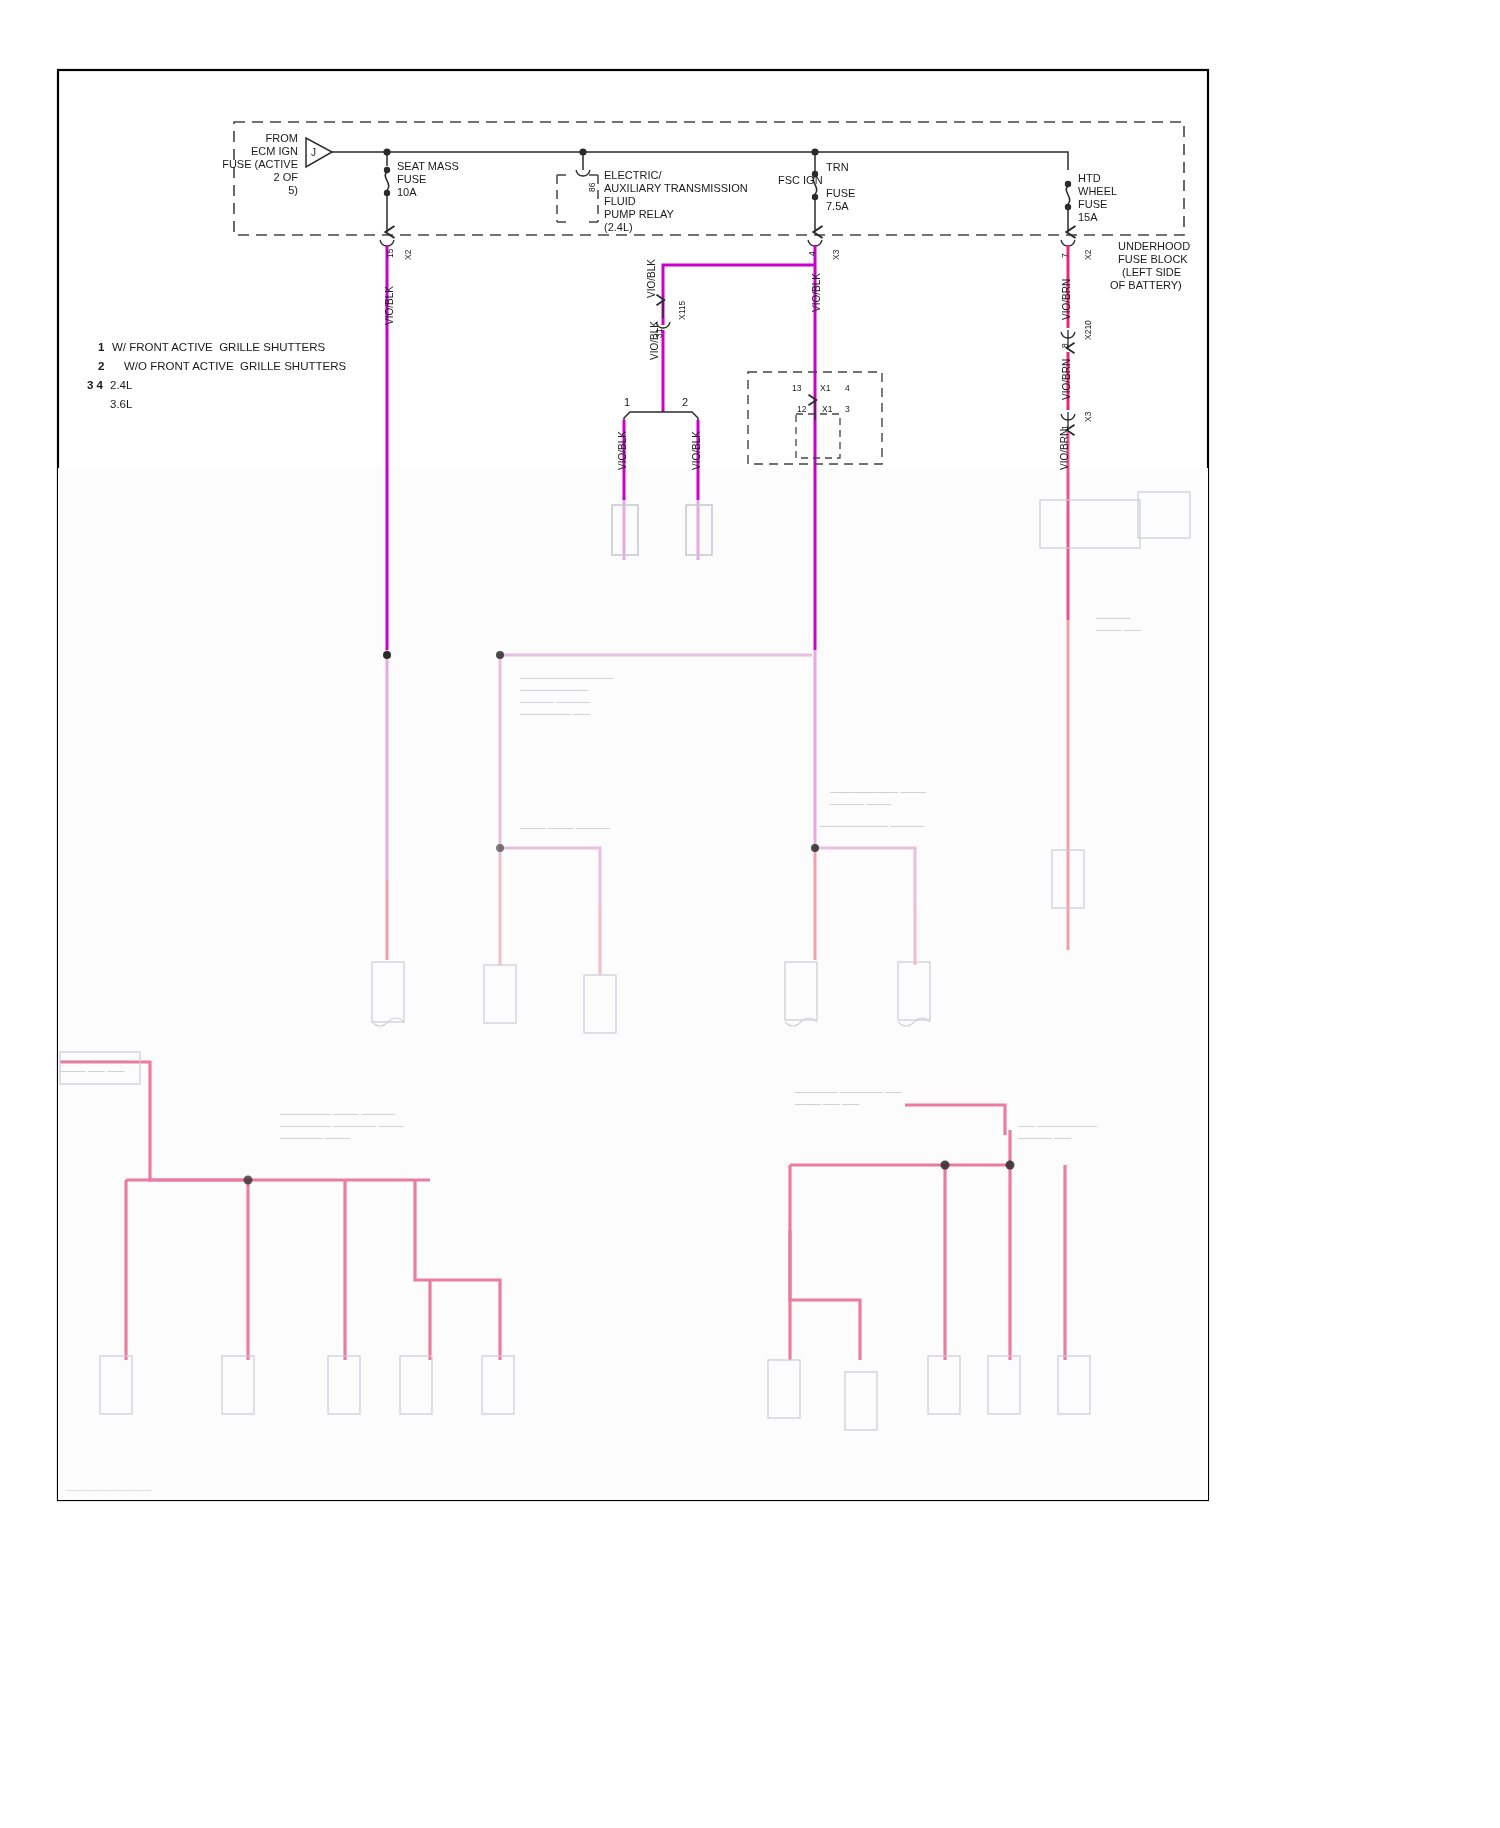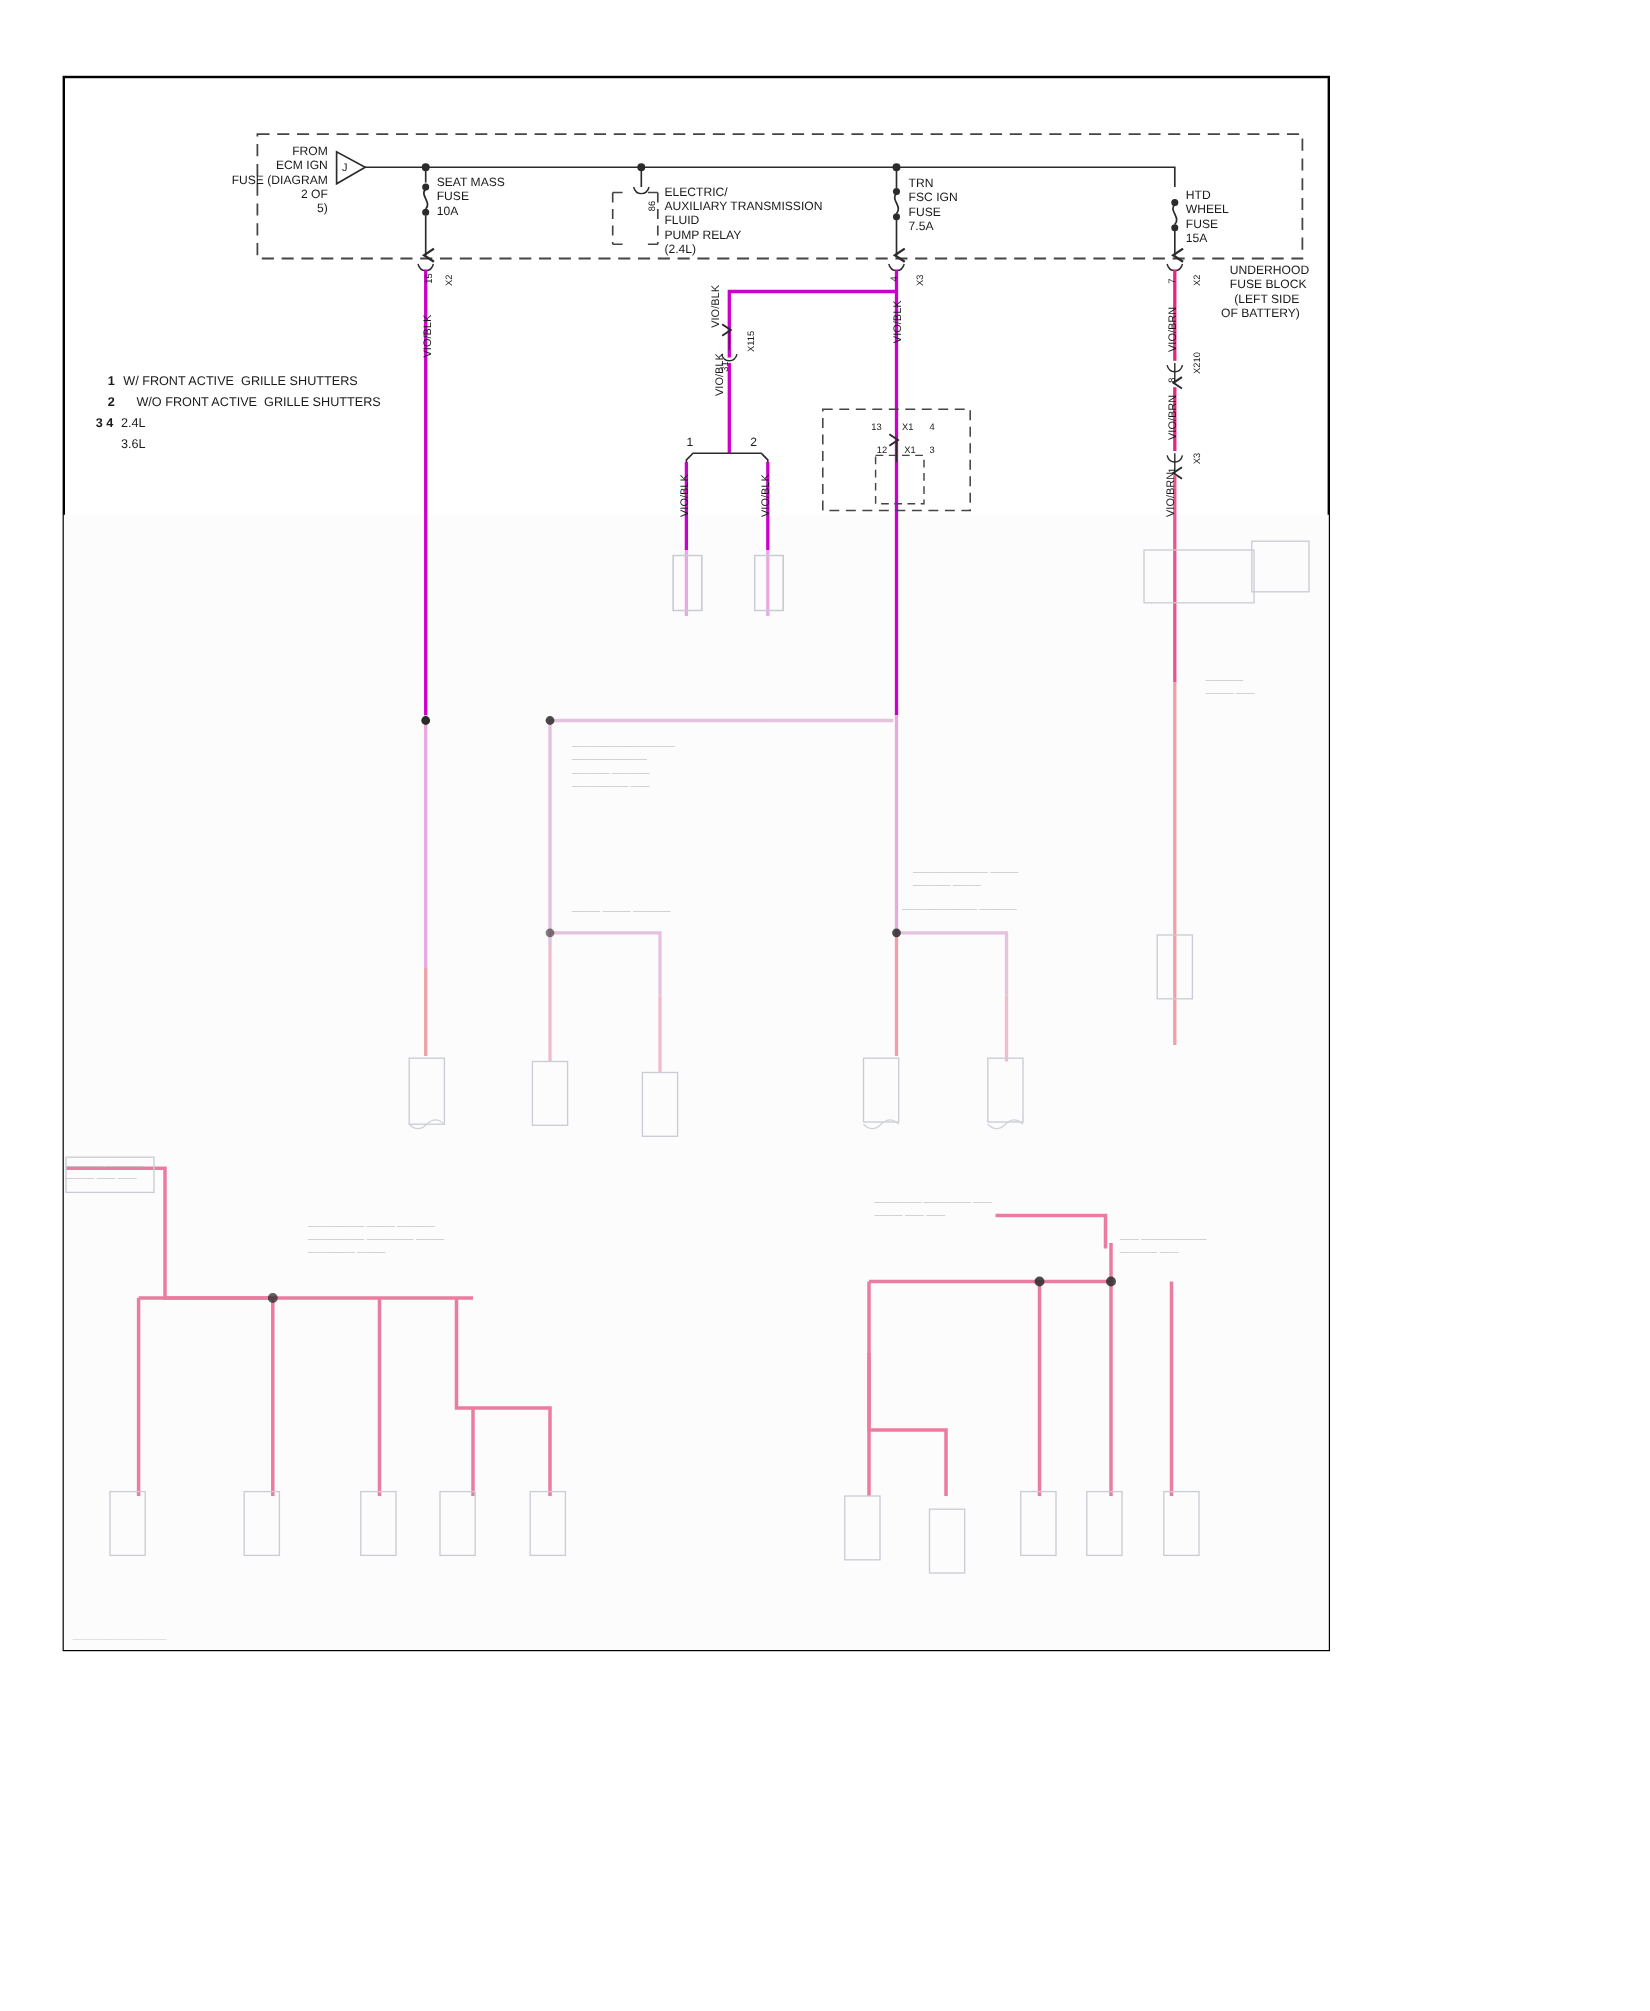--- a/index.html
+++ b/index.html
@@ -167,41 +167,41 @@
 
   <g fill="none" stroke="#cfd2d8" stroke-width="1.1">
     <path d="M372,1022 q8,8 16,0 q8,-8 16,0"></path>
     <path d="M785,1022 q8,8 16,0 q8,-8 16,0"></path>
     <path d="M898,1022 q8,8 16,0 q8,-8 16,0"></path>
   </g>
 </svg>
 
 <div class="txt" style="left:222px;top:132px;text-align:right;width:76px;">FROM</div>
 <div class="txt" style="left:222px;top:145px;text-align:right;width:76px;">ECM IGN</div>
-<div class="txt" style="left:196px;top:158px;text-align:right;width:102px;">FUSE (DIAGRAM</div>
+<div class="txt" style="left:196px;top:158px;text-align:right;width:102px;">FUSE (ACTIVE</div>
 <div class="txt" style="left:222px;top:171px;text-align:right;width:76px;">2 OF</div>
 <div class="txt" style="left:222px;top:184px;text-align:right;width:76px;">5)</div>
 <div class="txt small" style="left:311px;top:146px;">J</div>
 
 <div class="txt" style="left:397px;top:160px;">SEAT MASS</div>
 <div class="txt" style="left:397px;top:173px;">FUSE</div>
 <div class="txt" style="left:397px;top:186px;">10A</div>
 <div class="txt tiny vert" style="left:384px;top:258px;">15</div>
 <div class="txt tiny vert" style="left:402px;top:260px;">X2</div>
 <div class="txt small vert" style="left:383px;top:325px;">VIO/BLK</div>
 
 <div class="txt tiny vert" style="left:586px;top:192px;">86</div>
 <div class="txt" style="left:604px;top:169px;">ELECTRIC/</div>
 <div class="txt" style="left:604px;top:182px;">AUXILIARY TRANSMISSION</div>
 <div class="txt" style="left:604px;top:195px;">FLUID</div>
 <div class="txt" style="left:604px;top:208px;">PUMP RELAY</div>
 <div class="txt" style="left:604px;top:221px;">(2.4L)</div>
 
 <div class="txt" style="left:826px;top:161px;text-align:center;">TRN</div>
-<div class="txt" style="left:826px;top:174px;">FSC IGN</div>
+<div class="txt" style="left:778px;top:174px;">FSC IGN</div>
 <div class="txt" style="left:826px;top:187px;">FUSE</div>
 <div class="txt" style="left:826px;top:200px;">7.5A</div>
 <div class="txt tiny vert" style="left:806px;top:256px;">4</div>
 <div class="txt tiny vert" style="left:830px;top:260px;">X3</div>
 <div class="txt small vert" style="left:810px;top:312px;">VIO/BLK</div>
 
 <div class="txt tiny vert" style="left:653px;top:338px;">31</div>
 <div class="txt tiny vert" style="left:676px;top:320px;">X115</div>
 <div class="txt small vert" style="left:648px;top:360px;">VIO/BLK</div>
 <div class="txt small vert" style="left:645px;top:298px;">VIO/BLK</div>

